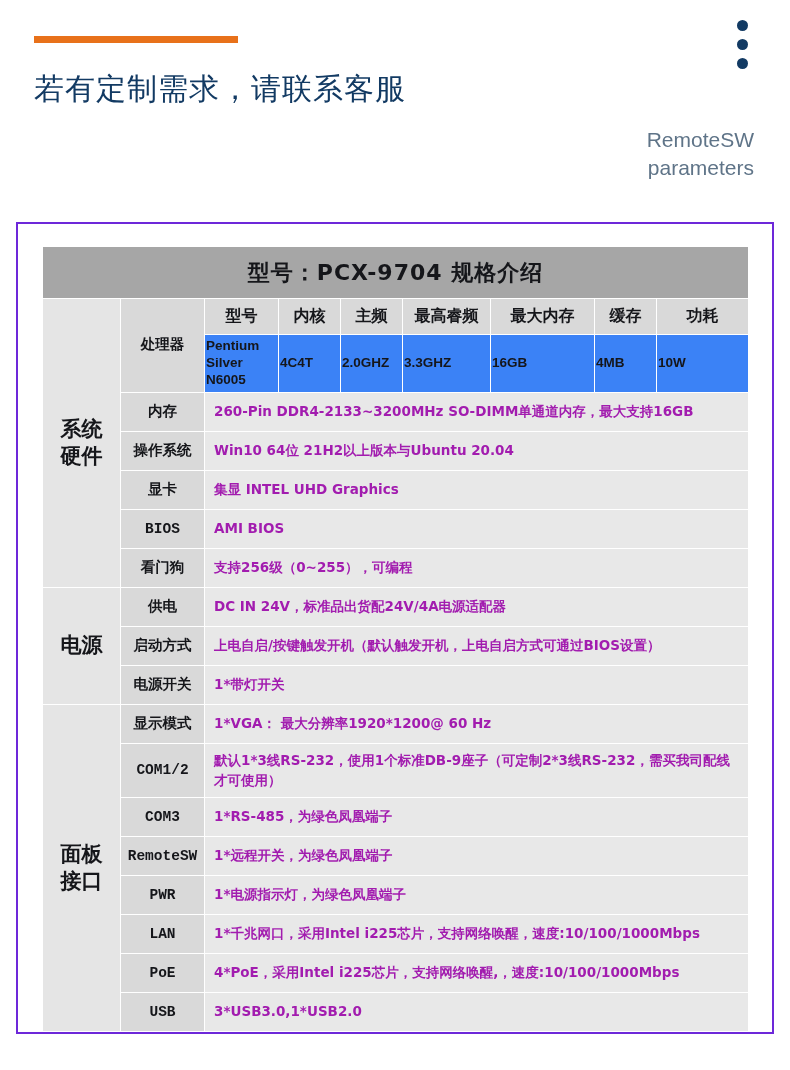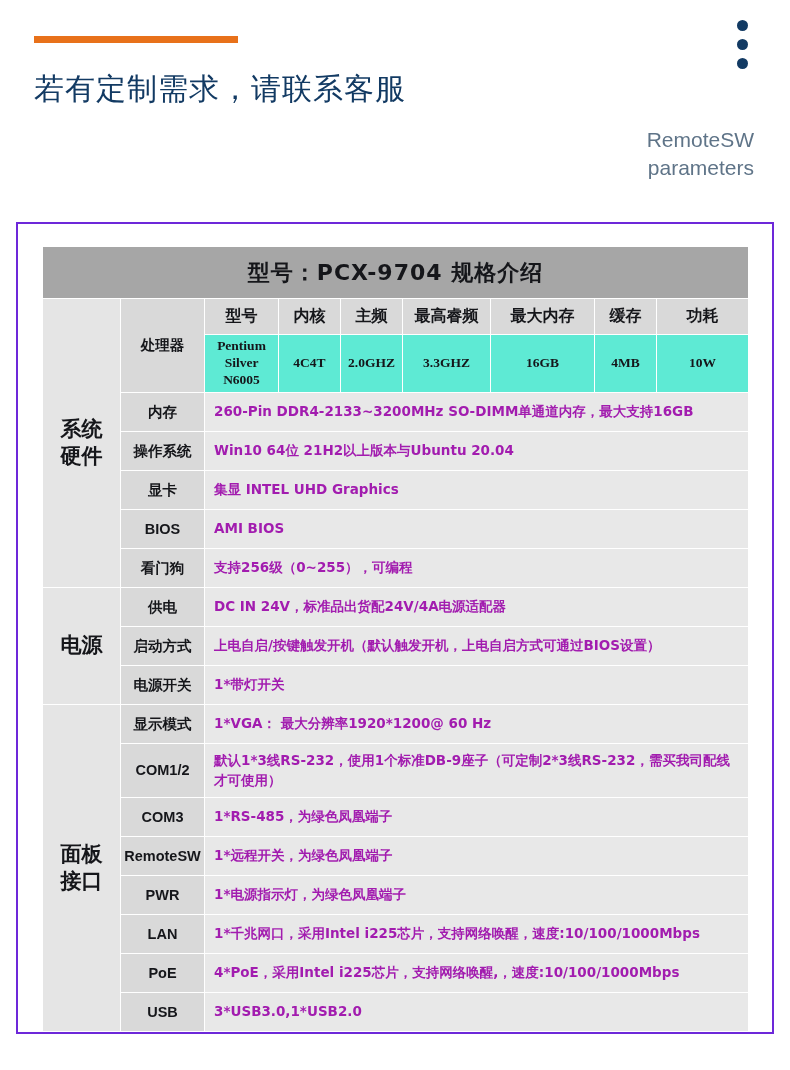--- a/index.html
+++ b/index.html
@@ -109,40 +109,39 @@
     text-align: center;
     font-family: "DejaVu Sans", sans-serif;
     line-height: 1.3;
   }
   .sub {
     background: #d9d9d9;
     color: #15161a;
     font-size: 14.5px;
     font-weight: bold;
     text-align: center;
-    font-family: Liberation Sans, sans-serif;
+    font-family: Liberation Mono, monospace;
     padding: 6px 2px;
     line-height: 1.3;
   }
   .cpu-col-head {
     background: #d9d9d9;
     color: #15161a;
     font-size: 16px;
     font-weight: bold;
     text-align: center;
     font-family: "DejaVu Sans", sans-serif;
     height: 36px;
   }
   .cpu-val {
-    background: #5eead4;
+    background: #3b82f6;
     color: #15161a;
     font-size: 13.5px;
     font-weight: bold;
-    text-align: center;
-    font-family: Liberation Serif, serif;
+    font-family: Liberation Sans, sans-serif;
     height: 58px;
     line-height: 1.25;
   }
   .val {
     background: #e8e8e8;
     color: #a21caf;
     font-size: 13.5px;
     font-weight: bold;
     text-align: left;
     padding: 7px 9px;

